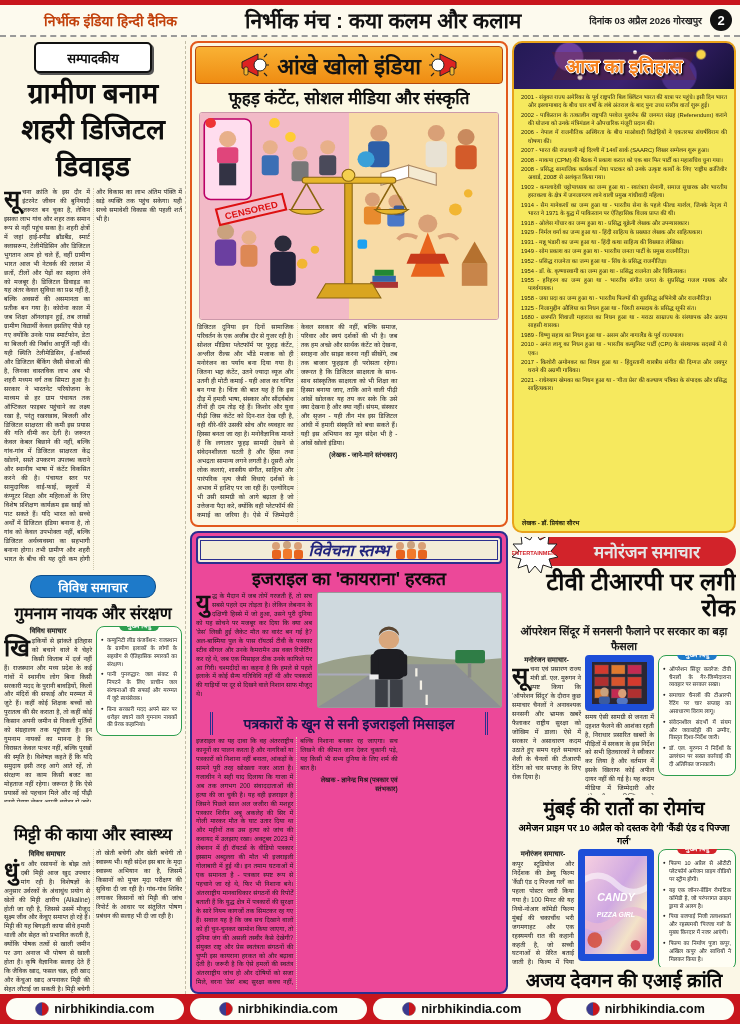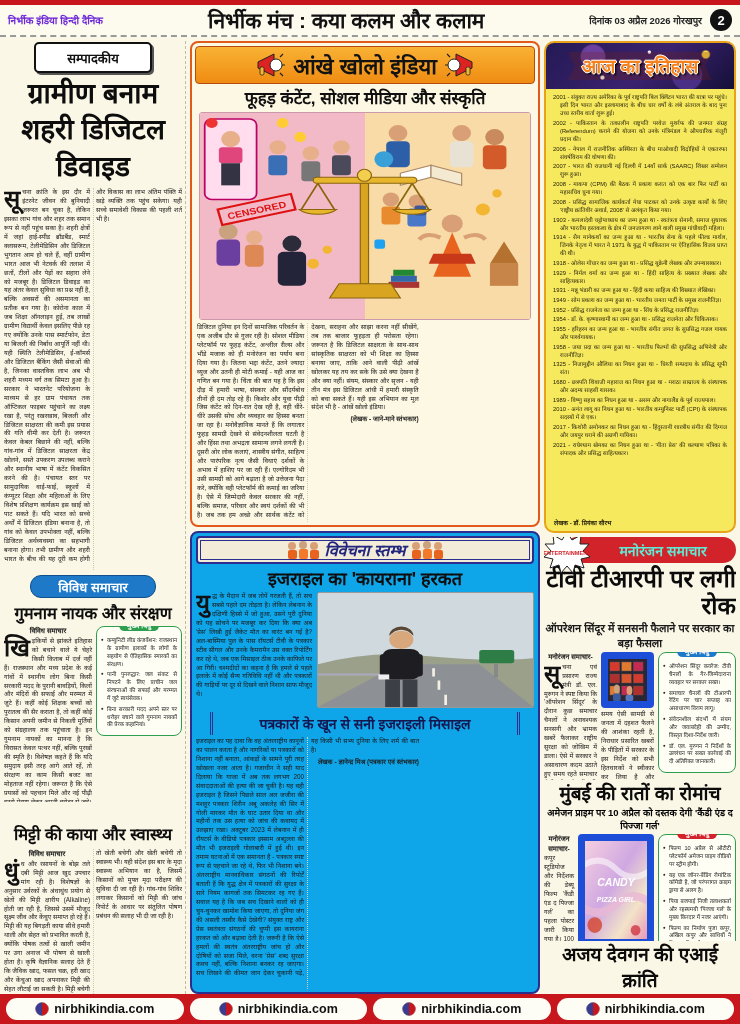--- a/index.html
+++ b/index.html
@@ -4,30 +4,30 @@
 <style>
   * { margin:0; padding:0; box-sizing:border-box; }
   html,body { width:740px; }
   body { font-family:"Liberation Sans", sans-serif; background:#888; }
   .page { position:relative; width:740px; height:1024px; background:#fbf7e6; overflow:hidden;
           border-top:5px solid #c8161d; display:flex; flex-direction:column; }
 
   
   .hdr { height:32px; display:flex; align-items:center; gap:8px; padding:2px 8px;
          border-bottom:2px dashed #9a9a9a; background:#fdfaee; }
-  .hdr .mast { font-size:10px; font-weight:bold; color:#6d28d9; white-space:nowrap; }
+  .hdr .mast { font-size:14px; font-weight:bold; color:#c2410c; white-space:nowrap;margin-left:36px; }
   .hdr .title { flex:1; text-align:center; font-size:21px; font-weight:bold; color:#111; white-space:nowrap; }
   .hdr .date { font-size:9.5px; font-weight:bold; color:#222; white-space:nowrap; }
   .pgnum { width:22px; height:22px; border-radius:50%; background:#111; color:#fff;
            font-size:13px; font-weight:bold; display:flex; align-items:center; justify-content:center; }
 
   
   main { flex:1; display:flex; gap:4px; padding:4px 4px 0; overflow:hidden; }
   .colL { width:182px; display:flex; flex-direction:column; overflow:hidden; border-right:1px dashed #c2bca6; padding-right:3px; }
-  .colC { width:350px; display:flex; flex-direction:column; overflow:hidden; }
+  .colC { width:318px; display:flex; flex-direction:column; overflow:hidden; }
   .colR { flex:1; display:flex; flex-direction:column; overflow:hidden; }
 
   .just { text-align:justify; color:#1c1c1c; }
   .smalltxt { font-size:6.3px; line-height:1.42; }
   .byline { font-size:6.8px; font-weight:bold; text-align:center; display:block; margin-bottom:1px; }
   .dcap { float:left; font-size:24px; line-height:0.85; font-weight:bold; padding:1px 2px 0 0; color:#111; }
   .credit { font-size:6.5px; font-weight:bold; text-align:right; margin-top:2px; }
 
   
   .ed-badge { margin:1px auto 2px; width:118px; height:31px; background:#fff; border:2px solid #111;
@@ -57,21 +57,21 @@
   
   .leadbox { border:2px solid #e2591c; border-radius:8px; background:#fcf8e3; padding:3px; height:486px; display:flex; flex-direction:column; }
   .lead-banner { height:38px; background:linear-gradient(180deg,#f9b234,#ef8c12); border:1.5px solid #b5490e; border-radius:4px;
                  display:flex; align-items:center; justify-content:center; gap:8px; }
   .lead-banner .txt { font-size:22px; font-weight:bold; color:#131313; }
   .lead-sub { text-align:center; font-size:17px; font-weight:bold; color:#101010; padding:2px 0; }
   .cartoon { height:208px; margin:1px 4px 3px; border:1px solid #c9a; border-radius:3px; overflow:hidden; }
   .lead-body { flex:1; column-count:3; column-gap:7px; column-rule:1px dotted #d6cfae; column-fill:auto; overflow:hidden; padding:0 2px; }
 
   
-  .vivbox { flex:1; border:2px solid #2b2e8f; border-radius:8px; margin-top:4px; background:#0ea5e9; padding:3px 4px; display:flex; flex-direction:column; overflow:hidden; }
+  .vivbox { flex:1; border:2px solid #2b2e8f; border-radius:8px; margin-top:4px; background:#ec4899; padding:3px 4px; display:flex; flex-direction:column; overflow:hidden; }
   .viv-banner { height:28px; border:2px solid #2b2e8f; outline:1px solid #2b2e8f; outline-offset:-5px; border-radius:4px;
                 background:#f3ecd8; display:flex; align-items:center; justify-content:center; gap:5px; }
   .viv-banner .txt { font-size:16px; font-weight:bold; font-style:italic; color:#23267d; }
   .viv-head { text-align:center; font-size:18px; font-weight:bold; color:#0d0d0d; margin:2px 0; }
   .viv-row { display:flex; gap:5px; height:116px; overflow:hidden; }
   .viv-row .t { width:116px; flex:0 0 116px; }
   .viv-photo { flex:1; border:1px solid #999; border-radius:2px; overflow:hidden; }
   .viv-sub { margin:4px 14px 2px; padding:2px 6px; text-align:center; font-size:14px; font-weight:bold; color:#15164f;
              border-left:3px double #2b2e8f; border-right:3px double #2b2e8f; }
   .viv-body { flex:1; column-count:3; column-gap:7px; column-rule:1px dotted #d6cfae; column-fill:auto; overflow:hidden; }
@@ -90,21 +90,21 @@
                  text-shadow:-1px 0 #fff,1px 0 #fff,0 -1px #fff,0 1px #fff,2px 2px 2px #000; }
   .hist-list { flex:1; overflow:hidden; padding:4px 7px 1px; }
   .hist-list li { list-style:none; font-size:5.8px; line-height:1.4; color:#26220a; text-align:justify;
                   padding-left:7px; text-indent:-7px; margin-bottom:1.5px; }
   .hist-credit { font-size:6.2px; font-weight:bold; text-align:left; padding:0 8px 4px; color:#26220a; }
 
   
   .entbox { flex:1; display:flex; flex-direction:column; margin-top:4px; overflow:hidden; }
   .ent-banner { position:relative; height:30px; margin-left:20px; background:#d2232a; border-radius:15px;
                 display:flex; align-items:center; justify-content:center; }
-  .ent-banner .txt { font-size:14px; font-weight:bold; color:#5eead4; padding-left:26px; }
+  .ent-banner .txt { font-size:17px; font-weight:bold; color:#e5e5e5; padding-left:26px; }
   .star { position:absolute; left:-20px; top:-6px; width:46px; height:42px; }
   .ent-h1 { text-align:right; font-size:24px; font-weight:bold; color:#0b0b0b; margin-top:3px; line-height:1.1; }
   .ent-sub { text-align:center; font-size:11px; font-weight:bold; color:#1a1a1a; margin:1px 0 2px; }
   .ent-row { display:flex; gap:4px; overflow:hidden; }
   .ent-row .t { flex:1; }
   .ent-img { border:7px solid #1d4ed8; border-radius:4px; overflow:hidden; align-self:flex-start; }
   .tvrow { height:146px; }
   .mumrow { height:122px; }
   .kp-sm { width:78px; flex:0 0 78px; }
   .ent-h2 { text-align:center; font-size:19px; font-weight:bold; color:#0b0b0b; margin-top:0; }

